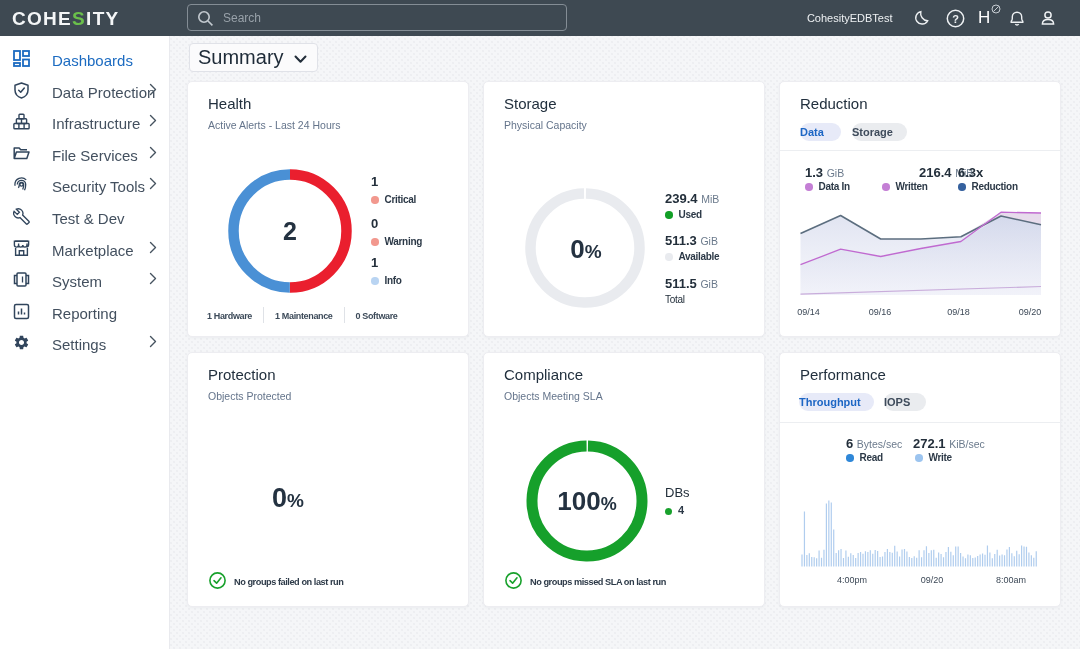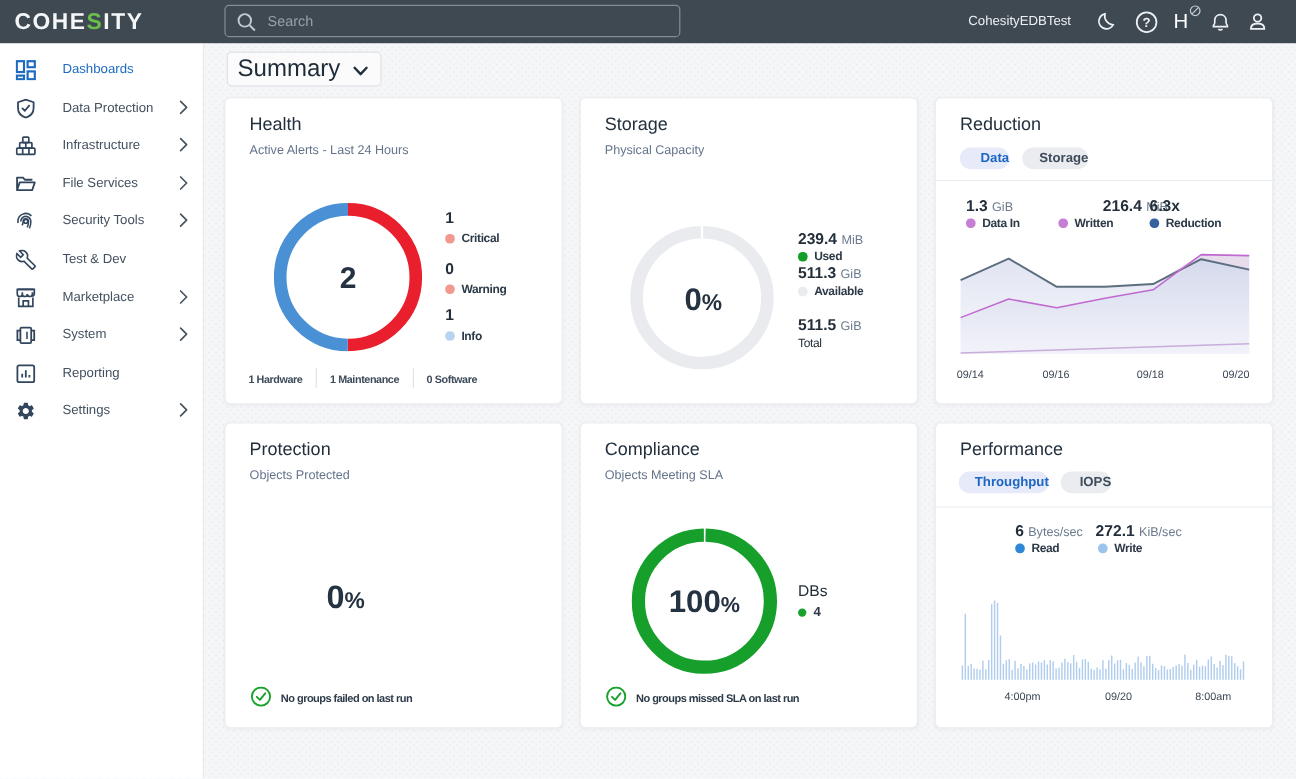--- a/index.html
+++ b/index.html
@@ -14,41 +14,41 @@
 #logo .s { color:#6abf4b; }
 #search { position:absolute; left:187px; top:4px; width:380px; height:27px; border:1px solid #848d95; border-radius:4px; }
 #search svg { position:absolute; left:9px; top:5px; }
 #search .ph { position:absolute; left:35px; top:6px; font-size:12px; color:#98a1a9; }
 #tbright { position:absolute; right:23px; top:0; height:36px; display:flex; align-items:center; gap:13.5px; }
 #tbright .acct { color:#eef1f3; font-size:11px; margin-right:8px; }
 
 #sidebar { position:absolute; left:0; top:36px; width:170px; height:613px; background:#fff; border-right:1px solid #e9eaee; z-index:20; }
 .nav { position:absolute; left:0; width:170px; height:31px; }
 .nav .ic { position:absolute; left:13px; top:7px; width:17px; height:17px; }
-.nav .lb { position:absolute; left:40px; top:9px; font-size:11px; color:#43505f;padding-left:12px; }
+.nav .lb { position:absolute; left:40px; top:9px; font-size:15px; color:#43505f;padding-left:12px; }
 .nav .ch { position:absolute; right:13px; top:8px; }
 .nav.active .lb { color:#1c6bc1; }
 
 #summarybtn { position:absolute; left:189px; top:43px; width:129px; height:29px; background:#fbfbfc; border:1px solid #e0e2e8; border-radius:4px; z-index:5;}
 #summarybtn .t { position:absolute; left:8px; top:2px; font-size:20px; font-weight:400; color:#1e2b38; }
 #summarybtn svg { position:absolute; right:10px; top:11px; }
 .card { position:absolute; width:282px; background:#fff; border:1px solid #ededf1; border-radius:5px; box-shadow:0 1px 3px rgba(40,50,70,0.05); z-index:5; }
 .card .title { position:absolute; left:20px; top:13px; font-size:15px; color:#22303e; }
 .card .subtitle { position:absolute; left:20px; top:37px; font-size:10.5px; color:#64748b; }
 #card-health   { left:187px; top:81px;  height:256px; }
 #card-storage  { left:483px; top:81px;  height:256px; }
 #card-reduct   { left:779px; top:81px;  height:256px; }
 #card-protect  { left:187px; top:352px; height:255px; }
 #card-comply   { left:483px; top:352px; height:255px; }
 #card-perf     { left:779px; top:352px; height:255px; }
 .legnum { font-size:13px; font-weight:700; color:#232f3b; }
 .legnum .unit { font-size:10.5px; font-weight:400; color:#6b7a8c; }
 .leglab { font-size:10px; font-weight:700; color:#2c3947; letter-spacing:-0.3px; }
 .dot { display:inline-block; width:7.5px; height:7.5px; border-radius:50%; vertical-align:-0.5px; margin-right:6px; }
-.pill { position:absolute; height:18px; border-radius:9px; font-size:11px; font-weight:700; text-align:right; line-height:18px; }
+.pill { position:absolute; height:18px; border-radius:9px; font-size:11px; font-weight:700; text-align:left; line-height:18px; }
 .pill.on { background:#e7eaf8; color:#1d66c4; }
 .pill.off { background:#eaecef; color:#3e4b5b; }
 .hr { position:absolute; left:0; width:282px; border-top:1px solid #eceef1; }
 .checkline { position:absolute; left:21px; font-size:9.2px; font-weight:700; color:#2e3b49; letter-spacing:-0.45px; }
 .checkline svg { vertical-align:-4px; margin-right:8px; }
 .axlab { font-size:9px; fill:#3c4856; }
 </style>
 </head>
 <body>
 <div id="page">
@@ -234,21 +234,21 @@
     <div class="subtitle">Physical Capacity</div>
     <svg style="position:absolute; left:40px; top:105px;" width="122" height="122" viewBox="0 0 122 122">
       <g transform="rotate(-89 61 61)">
         <circle cx="61" cy="61" r="54.5" fill="none" stroke="#e9ebef" stroke-width="10.5" stroke-dasharray="339.9 2.5"></circle>
       </g>
       <text x="62" y="71" text-anchor="middle" font-size="26" font-weight="700" fill="#243241" font-family="Liberation Sans">0<tspan font-size="19">%</tspan></text>
     </svg>
     <div style="position:absolute; left:181px; top:109px;">
       <div class="legnum">239.4 <span class="unit">MiB</span></div>
       <div class="leglab" style="margin-top:3px;"><span class="dot" style="background:#129f27;"></span>Used</div>
-      <div class="legnum" style="">511.3 <span class="unit">GiB</span></div>
+      <div class="legnum" style="margin-top:13px;">511.3 <span class="unit">GiB</span></div>
       <div class="leglab" style="margin-top:3px;"><span class="dot" style="background:#e9ebef;"></span>Available</div>
       <div class="legnum" style="margin-top:14px;">511.5 <span class="unit">GiB</span></div>
       <div class="leglab" style="margin-top:3px; font-weight:400; color:#222e3a;">Total</div>
     </div>
   </div>
 
   <div class="card" id="card-reduct">
     <div class="title">Reduction</div>
     <div class="pill on" style="left:20px; top:41px; width:41px;">Data</div>
     <div class="pill off" style="left:72px; top:41px; width:55px;">Storage</div>

